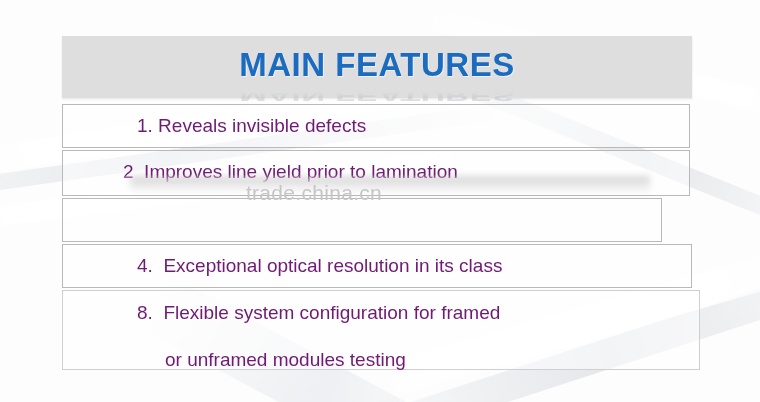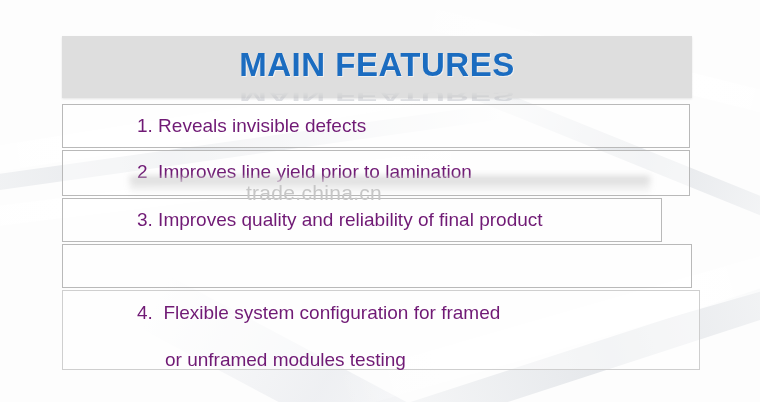--- a/index.html
+++ b/index.html
@@ -124,21 +124,21 @@
   }
 
   
   #box-1 { left: 62px;  top: 104px; width: 628px; height: 44px; }
   #box-2 { left: 62px;  top: 150px; width: 628px; height: 46px; }
   #box-3 { left: 62px;  top: 198px; width: 600px; height: 44px; }
   #box-4 { left: 62px;  top: 244px; width: 630px; height: 44px; }
   #box-5 { left: 62px;  top: 290px; width: 638px; height: 80px; }
 
   #text-1 { left: 137px; top: 112px; }
-  #text-2 { left: 137px; top: 158px; }
+  #text-2 { left: 123px; top: 158px; }
   #text-3 { left: 137px; top: 206px; }
   #text-4 { left: 137px; top: 252px; }
   #text-5 { left: 137px; top: 299px; }
   #text-5b { left: 165px; top: 330px; margin-top: 16px; }
 
   
   #watermark {
     position: absolute;
     left: 0;
     top: 181px;
@@ -172,23 +172,23 @@
   <div id="title-text">MAIN FEATURES</div>
 
   <div class="feature-box" id="box-1"></div>
   <div class="feature-text" id="text-1">1. Reveals invisible defects</div>
 
   <div class="feature-box" id="box-2"></div>
   <div class="feature-text blurred" id="text-2">2  Improves line yield prior to lamination</div>
   <div class="smear"></div>
 
   <div class="feature-box" id="box-3"></div>
-  <div class="feature-text" id="text-3">3. Improves quality and reliability of final product</div>
 
   <div class="feature-box" id="box-4"></div>
+  <div class="feature-text" id="text-4">4.  Exceptional optical resolution in its class</div>
 
   <div class="feature-box faint" id="box-5"></div>
-  <div class="feature-text" id="text-5">4.  Flexible system configuration for framed</div>
+  <div class="feature-text" id="text-5">8.  Flexible system configuration for framed</div>
   <div class="feature-text" id="text-5b">or unframed modules testing</div>
 
   <div id="watermark">trade.china.cn</div>
 
 </div>
 
 </body></html>

